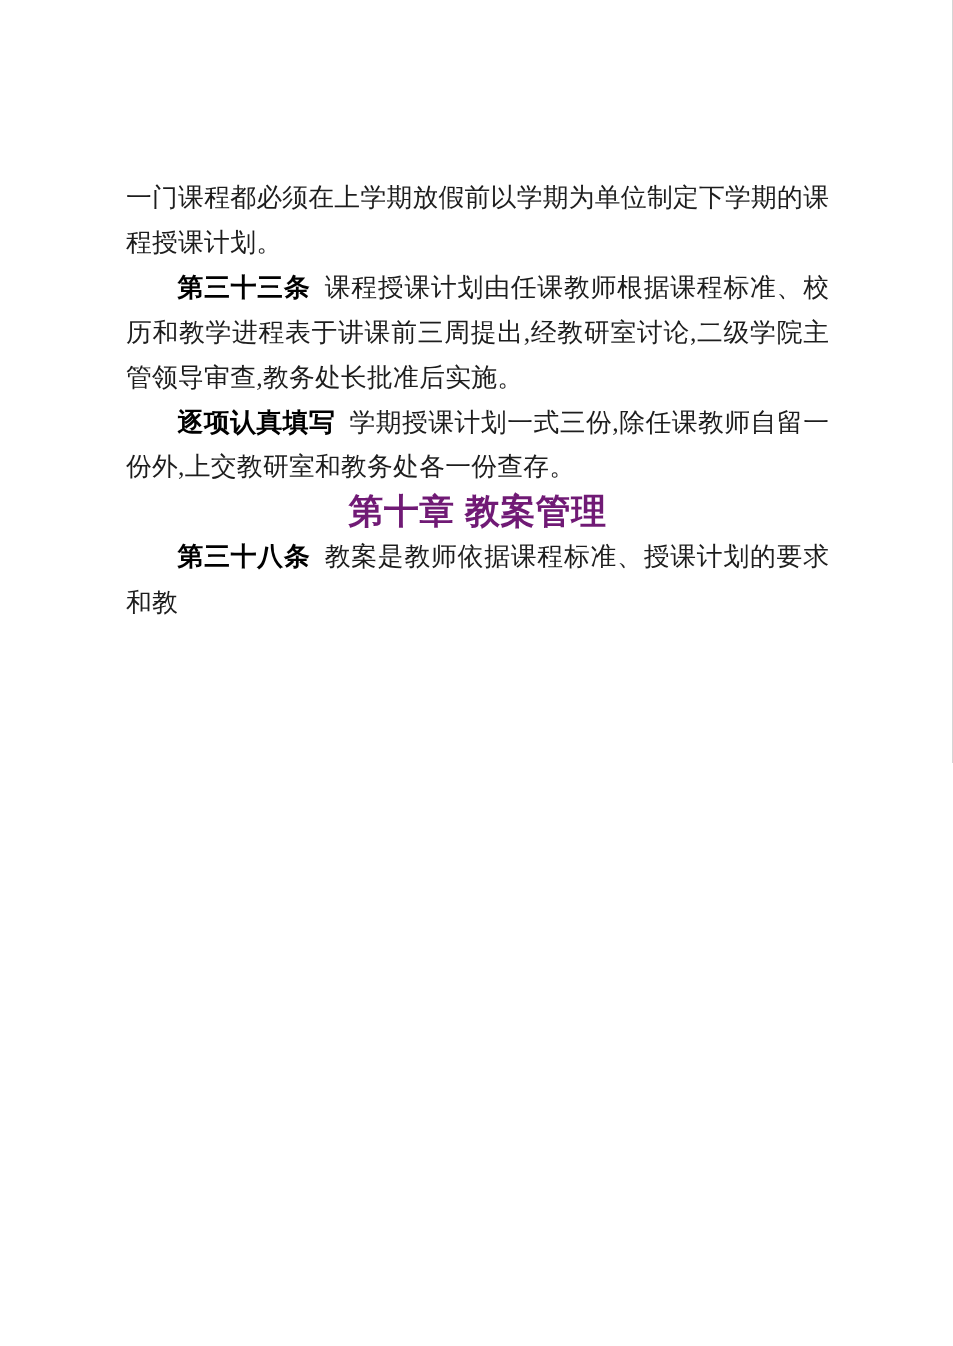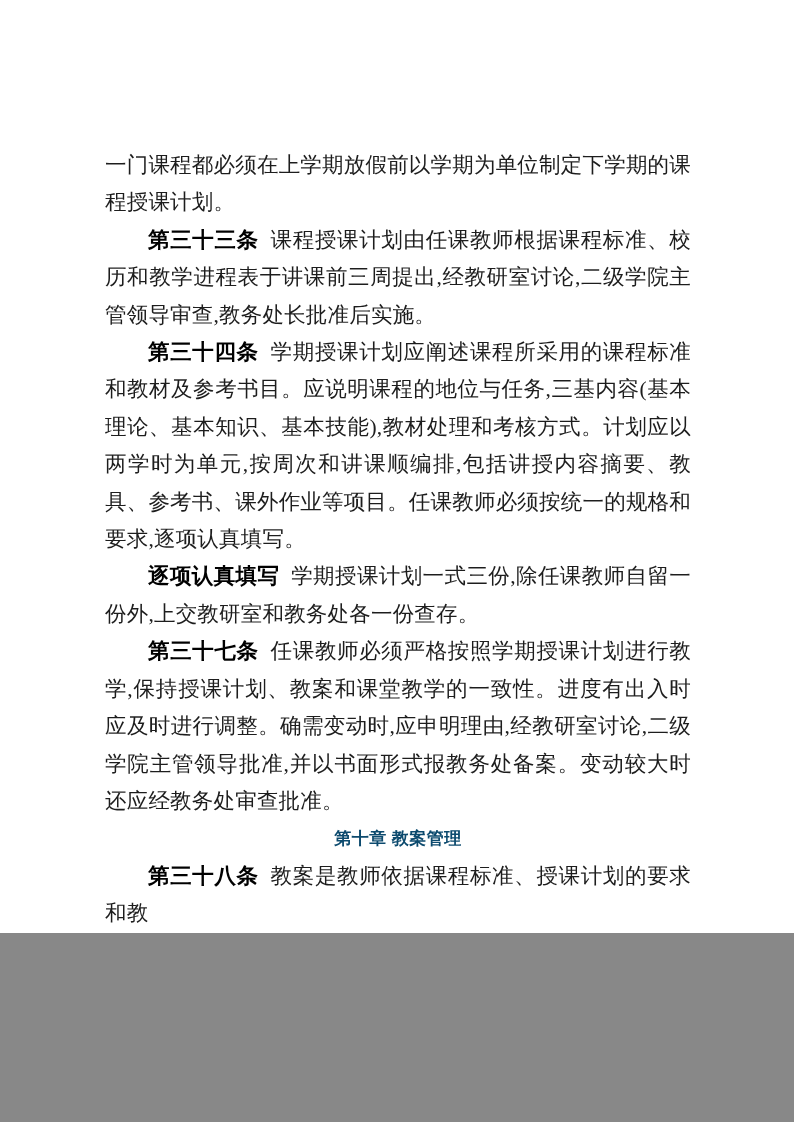--- a/index.html
+++ b/index.html
@@ -4,21 +4,21 @@
 <style>
   html, body {
     margin: 0;
     padding: 0;
     background: #888;
     font-family: "Liberation Serif", serif;
   }
   .page {
     position: relative;
     width: 794px;
-    height: 933px;
+    height: 1122px;
     margin: 0 auto;
     background: #ffffff;
     overflow: hidden;
   }
   .content {
     position: absolute;
     left: 105px;
     top: 147px;
     width: 586px;
   }
@@ -37,43 +37,41 @@
   }
   .article-number {
     font-weight: bold;
     color: #000000;
     margin-right: 0.55em;
     font-family: Liberation Serif, serif;
   }
   .chapter-heading {
     margin: 0;
     font-family: "Liberation Sans", sans-serif;
-    font-size: 17px;
+    font-size: 29px;
     line-height: 37.4px;
     font-weight: bold;
     text-align: center;
-    color: #0c4a6e;
+    color: #701a75;
     letter-spacing: 0.5px;
   }
 </style>
 </head>
 <body>
 
 <div class="page">
   <div class="content">
 
     <p class="para"><span>一门课程都必须在上学期放假前以学期为单位制定下学期的课程授课计划。</span></p>
 
     <p class="para indent"><b class="article-number">第三十三条</b><span>课程授课计划由任课教师根据课程标准、校历和教学进程表于讲课前三周提出,经教研室讨论,二级学院主管领导审查,教务处长批准后实施。</span></p>
 
-    <p class="para indent"><b class="article-number">第三十四条</b><span>学期授课计划应阐述课程所采用的课程标准和教材及参考书目。应说明课程的地位与任务,三基内容(基本理论、基本知识、基本技能),教材处理和考核方式。计划应以两学时为单元,按周次和讲课顺编排,包括讲授内容摘要、教具、参考书、课外作业等项目。任课教师必须按统一的规格和要求,逐项认真填写。</span></p>
 
 
     <p class="para indent"><b class="article-number">逐项认真填写</b><span>学期授课计划一式三份,除任课教师自留一份外,上交教研室和教务处各一份查存。</span></p>
 
-    <p class="para indent"><b class="article-number">第三十七条</b><span>任课教师必须严格按照学期授课计划进行教学,保持授课计划、教案和课堂教学的一致性。进度有出入时应及时进行调整。确需变动时,应申明理由,经教研室讨论,二级学院主管领导批准,并以书面形式报教务处备案。变动较大时还应经教务处审查批准。</span></p>
 
     <h2 class="chapter-heading">第十章 教案管理</h2>
 
     <p class="para indent"><b class="article-number">第三十八条</b><span>教案是教师依据课程标准、授课计划的要求和教</span></p>
 
   </div>
 </div>
 
 </body></html>

